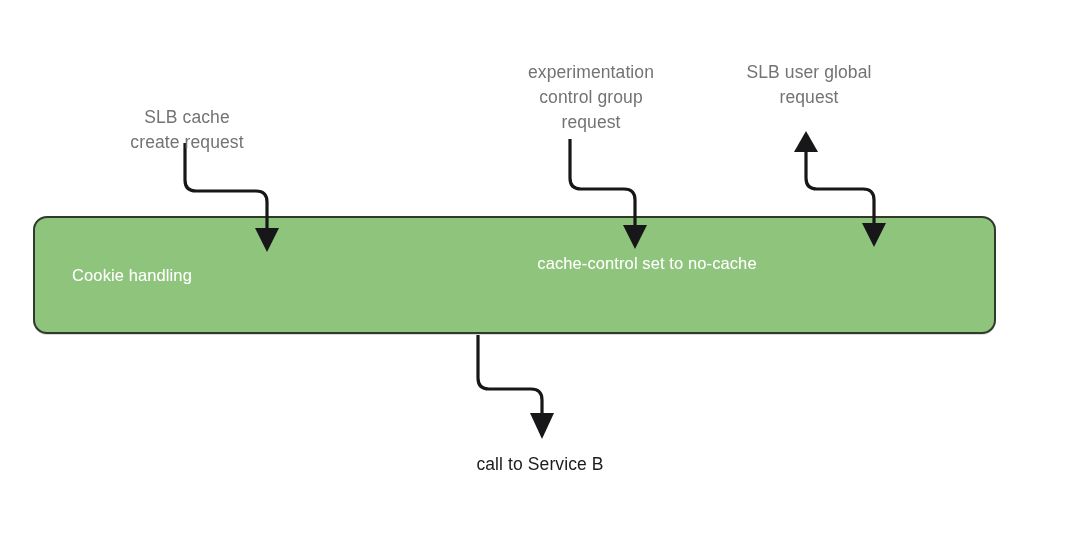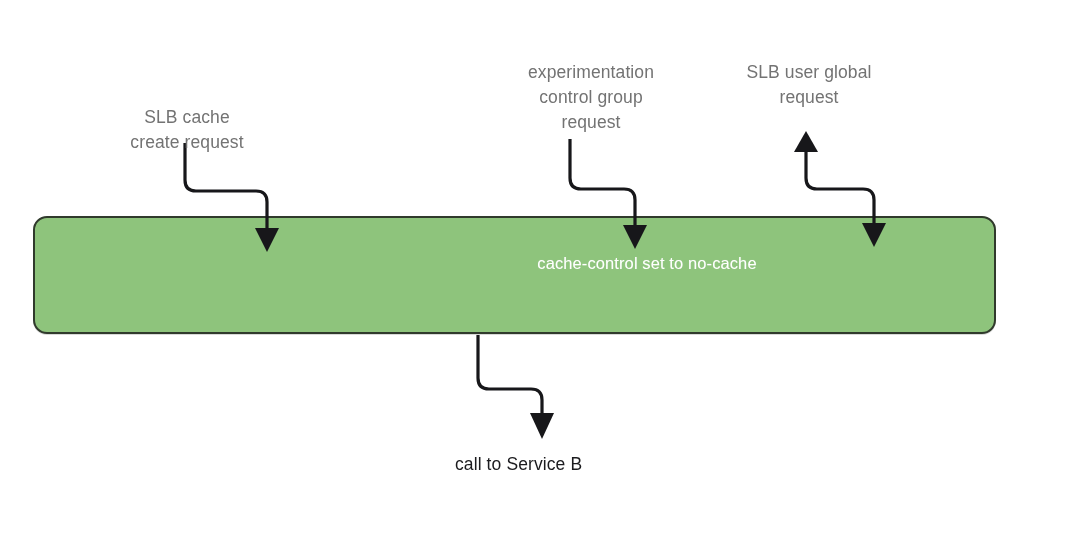--- a/index.html
+++ b/index.html
@@ -82,21 +82,21 @@
   }
   
   #label-call-service-b {
     position: absolute;
     left: 455px;
     top: 452px;
     width: 170px;
     color: #1b1b1e;
     font-size: 17.5px;
     line-height: 1.4;
-    text-align: left;
+    text-align: center;
     letter-spacing: 0.1px;
   }
 </style>
 </head>
 <body>
 
 <div id="canvas">
 
   <div class="process-box"></div>
 
@@ -127,20 +127,21 @@
   <div class="callout" id="callout-slb-cache">SLB cache
 create request</div>
 
   <div class="callout" id="callout-experiment">experimentation
 control group
 request</div>
 
   <div class="callout" id="callout-slb-user">SLB user global
 request</div>
 
+  <div class="box-label" id="label-cookie-handling">Cookie handling</div>
 
 
   <div class="box-label" id="label-cache-control">cache-control set to no-cache</div>
 
 
   <div id="label-call-service-b">call to Service B</div>
 
 </div>
 
 </body></html>

